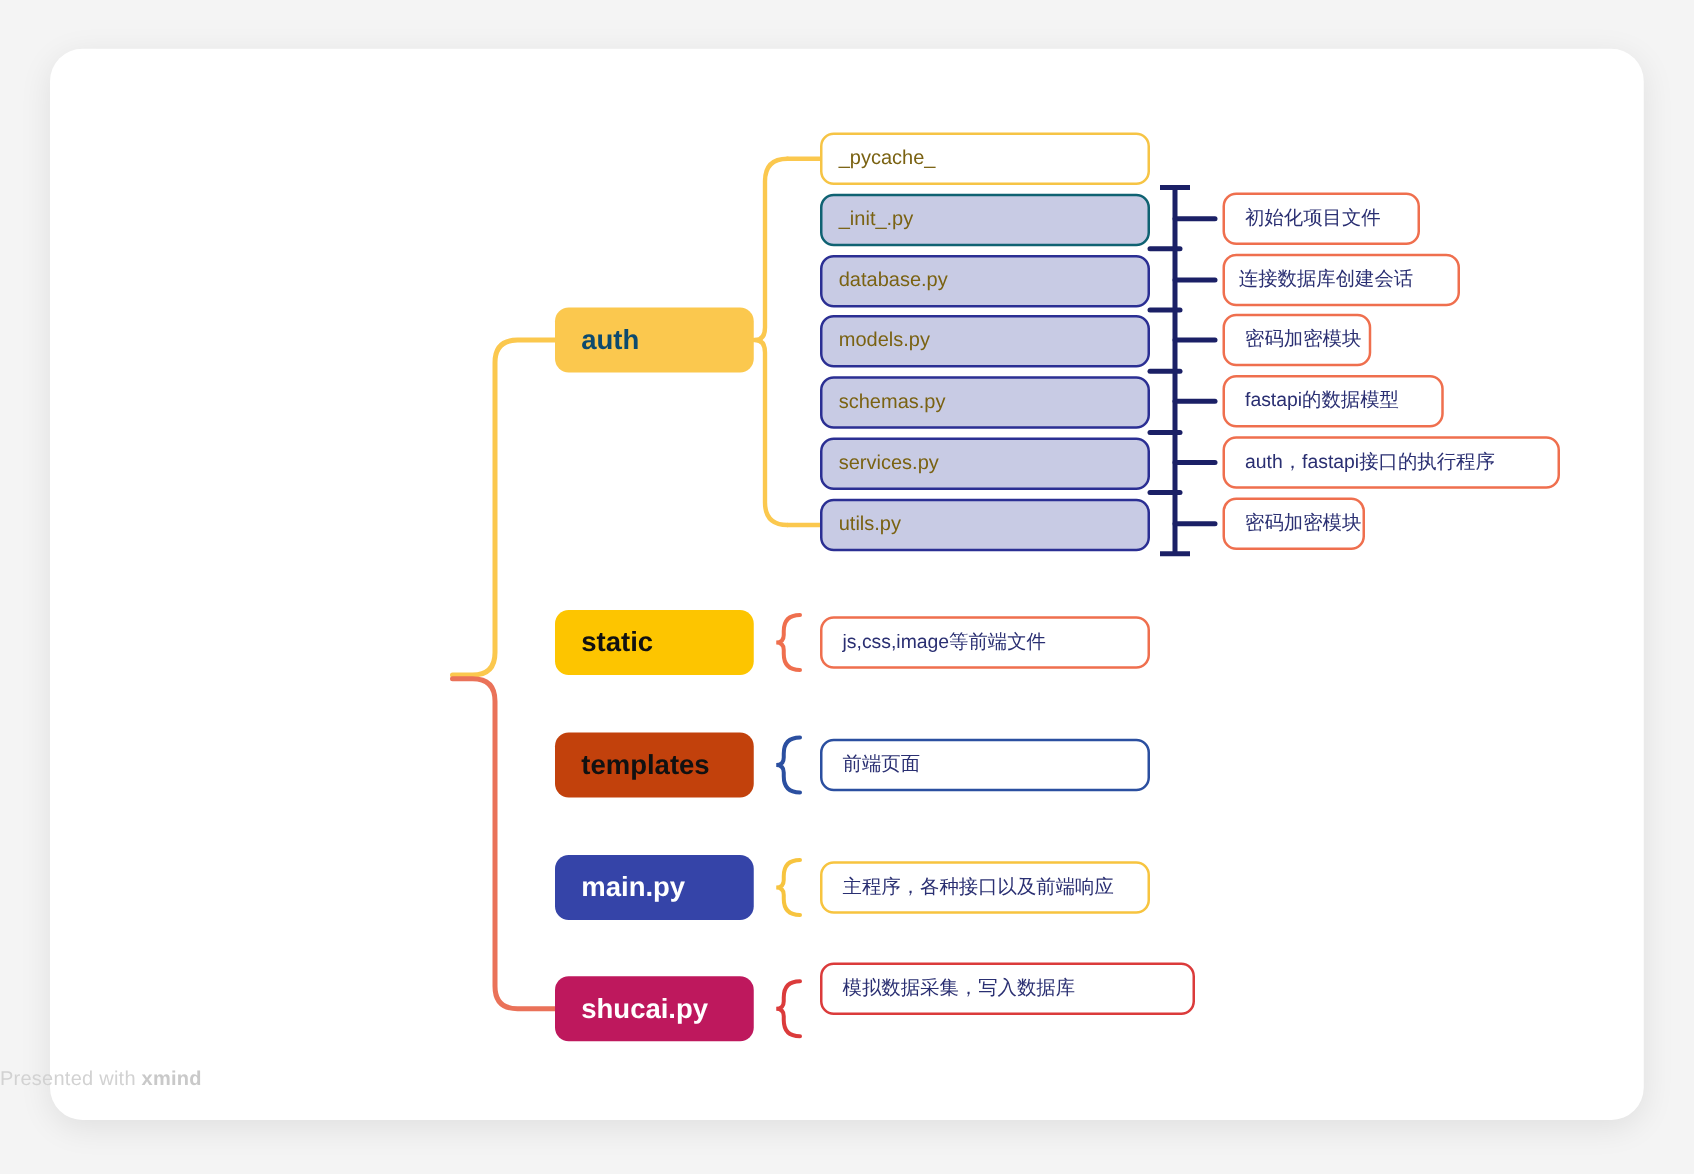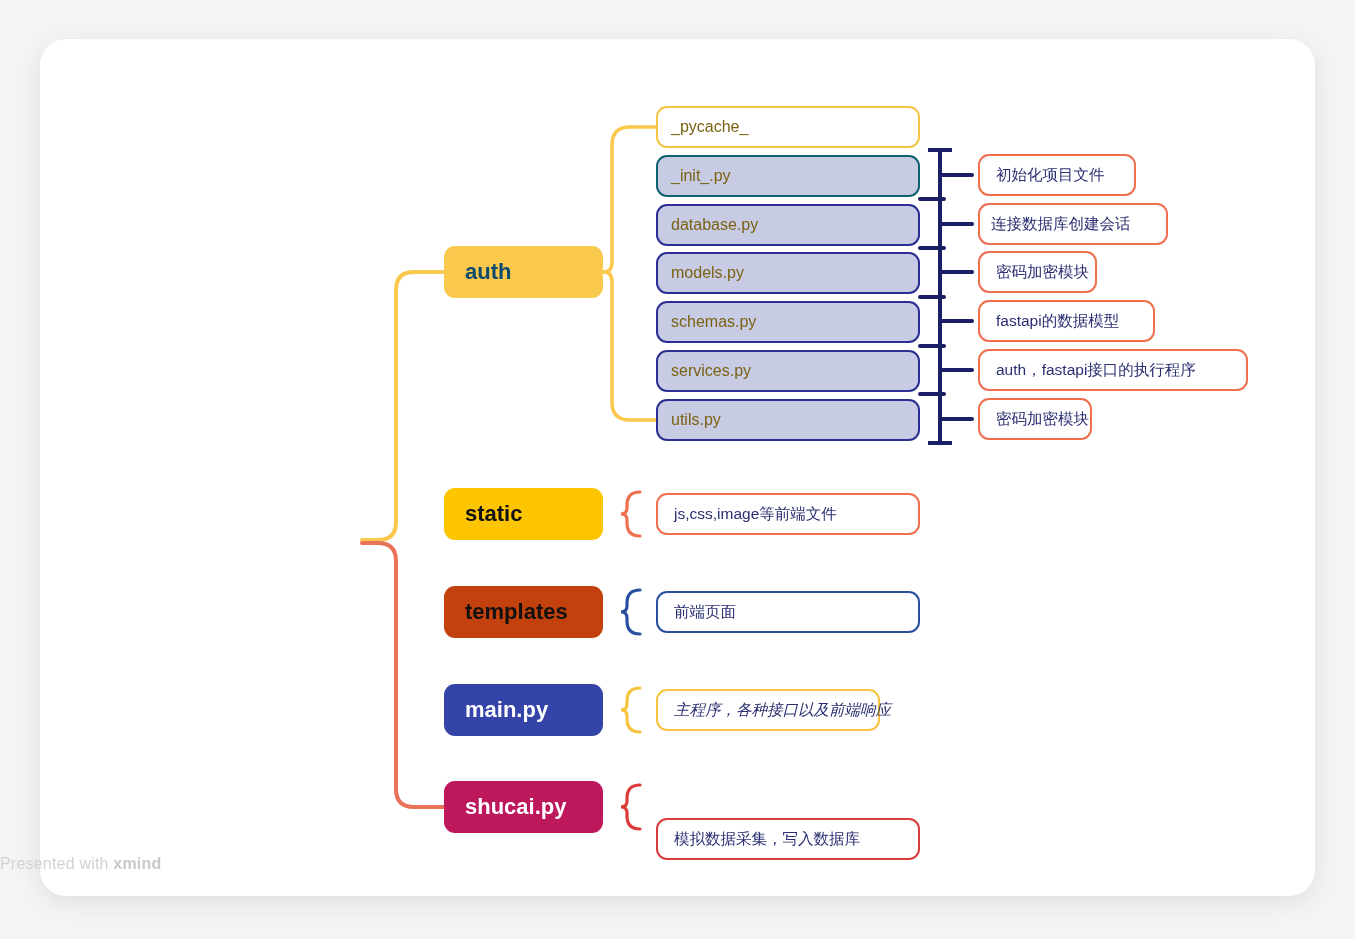--- a/index.html
+++ b/index.html
@@ -112,22 +112,22 @@
   .note.r0 { left: 978px; top: 154px; width: 158px; }
   .note.r1 { left: 978px; top: 203px; width: 190px; padding-left: 11px; }
   .note.r2 { left: 978px; top: 251px; width: 119px; }
   .note.r3 { left: 978px; top: 300px; width: 177px; }
   .note.r4 { left: 978px; top: 349px; width: 270px; }
   .note.r5 { left: 978px; top: 398px; width: 114px; }
 
   
   .note.n-static    { left: 656px; top: 493px; width: 264px; }
   .note.n-templates { left: 656px; top: 591px; width: 264px; }
-  .note.n-main      { left: 656px; top: 689px; width: 224px; font-style: italic; }
-  .note.n-shucai    { left: 656px; top: 818px; width: 264px; }
+  .note.n-main      { left: 656px; top: 689px; width: 264px; }
+  .note.n-shucai    { left: 656px; top: 770px; width: 300px; }
 
   .note span { line-height: 1; }
 
   
   #footer {
     position: absolute;
     left: 0;
     top: 855px;
     width: 1355px;
     text-align: left;

